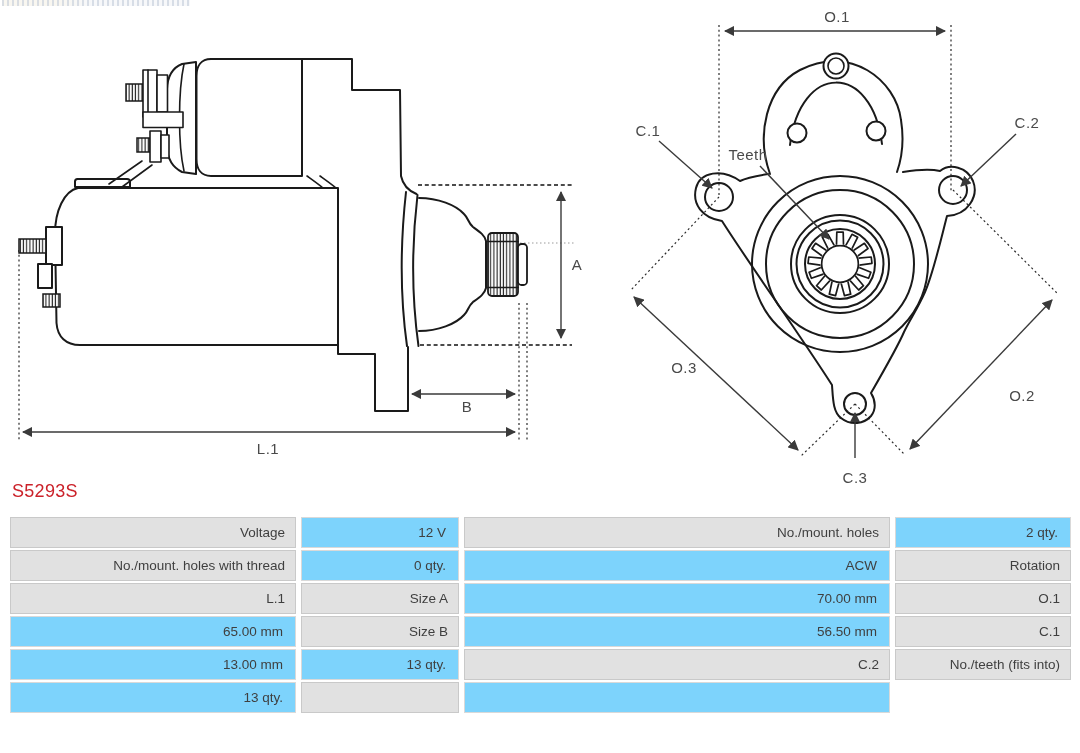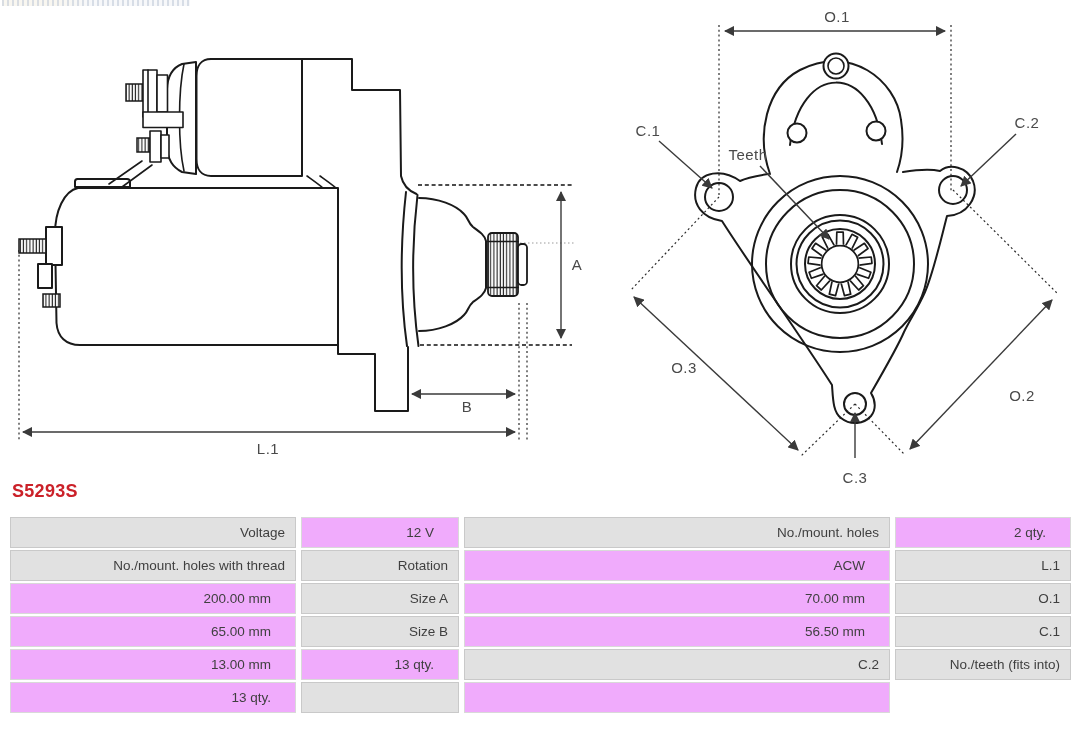--- a/index.html
+++ b/index.html
@@ -30,36 +30,36 @@
   .outline{fill:none;stroke:var(--line);stroke-width:2;stroke-linejoin:round;stroke-linecap:round;}
   .outline-fill{fill:#fff;stroke:var(--line);stroke-width:2;stroke-linejoin:round;}
   .thin{stroke-width:1.6;}
   .dim-line{stroke:var(--dim);stroke-width:1.4;fill:none;}
   .ext-dot{stroke:#2a2a2a;stroke-width:1.2;fill:none;stroke-dasharray:2 2.8;}
   .ext-dash{stroke:#111;stroke-width:1.5;fill:none;stroke-dasharray:4 2.8;}
   .ext-gray{stroke:#9a9a9a;stroke-width:1;fill:none;stroke-dasharray:1.5 2.5;}
   .dim-text{font-family:"Liberation Sans","DejaVu Sans",sans-serif;font-size:15px;fill:var(--label);letter-spacing:.5px;}
   .part-number{
     position:absolute;left:12px;top:481px;font-size:18px;line-height:20px;
-    color:var(--part-number);letter-spacing:.3px;font-weight:bold;
+    color:var(--part-number);letter-spacing:.3px;
   }
   .spec-table{
     position:absolute;left:10px;top:517px;
     display:grid;
     grid-template-columns:286px 158px 426px 176px;
     grid-auto-rows:31px;
     column-gap:5px;row-gap:2px;
     font-size:13.5px;
   }
   .cell{
     display:flex;align-items:center;justify-content:flex-end;
     white-space:nowrap;overflow:hidden;
   }
   .cell.lab{background:var(--cell-bg);border:1px solid var(--cell-border);padding-right:10px;}
-  .cell.val{background:#f0abfc;border:1px solid var(--value-border);padding-right:24px;}
+  .cell.val{background:#7dd3fc;border:1px solid var(--value-border);padding-right:12px;}
 </style>
 </head>
 <body>
 
 <div class="artifact"></div>
 
 <svg id="side-view" width="600" height="500" viewBox="0 0 600 500" xmlns="http://www.w3.org/2000/svg">
   <defs>
     <marker id="arrS" viewBox="0 0 10 10" refX="9" refY="5" markerWidth="7.5" markerHeight="7.5" orient="auto-start-reverse">
         <path d="M0,0 L10,5 L0,10 Z" fill="#3a3a3a"></path>
@@ -222,25 +222,25 @@
 <div class="part-number">S5293S</div>
 
 <div class="spec-table">
 
   <div class="cell lab">Voltage</div>
   <div class="cell val">12 V</div>
   <div class="cell lab">No./mount. holes</div>
   <div class="cell val">2 qty.</div>
 
   <div class="cell lab">No./mount. holes with thread</div>
-
+  <div class="cell val">0 qty.</div>
+
+  <div class="cell val">ACW</div>
   <div class="cell lab">Rotation</div>
-  <div class="cell val">ACW</div>
   <div class="cell lab">L.1</div>
-  <div class="cell val">200.00 mm</div>
 
   <div class="cell lab">Size A</div>
   <div class="cell val">70.00 mm</div>
   <div class="cell lab">O.1</div>
   <div class="cell val">65.00 mm</div>
 
   <div class="cell lab">Size B</div>
   <div class="cell val">56.50 mm</div>
   <div class="cell lab">C.1</div>
   <div class="cell val">13.00 mm</div>

